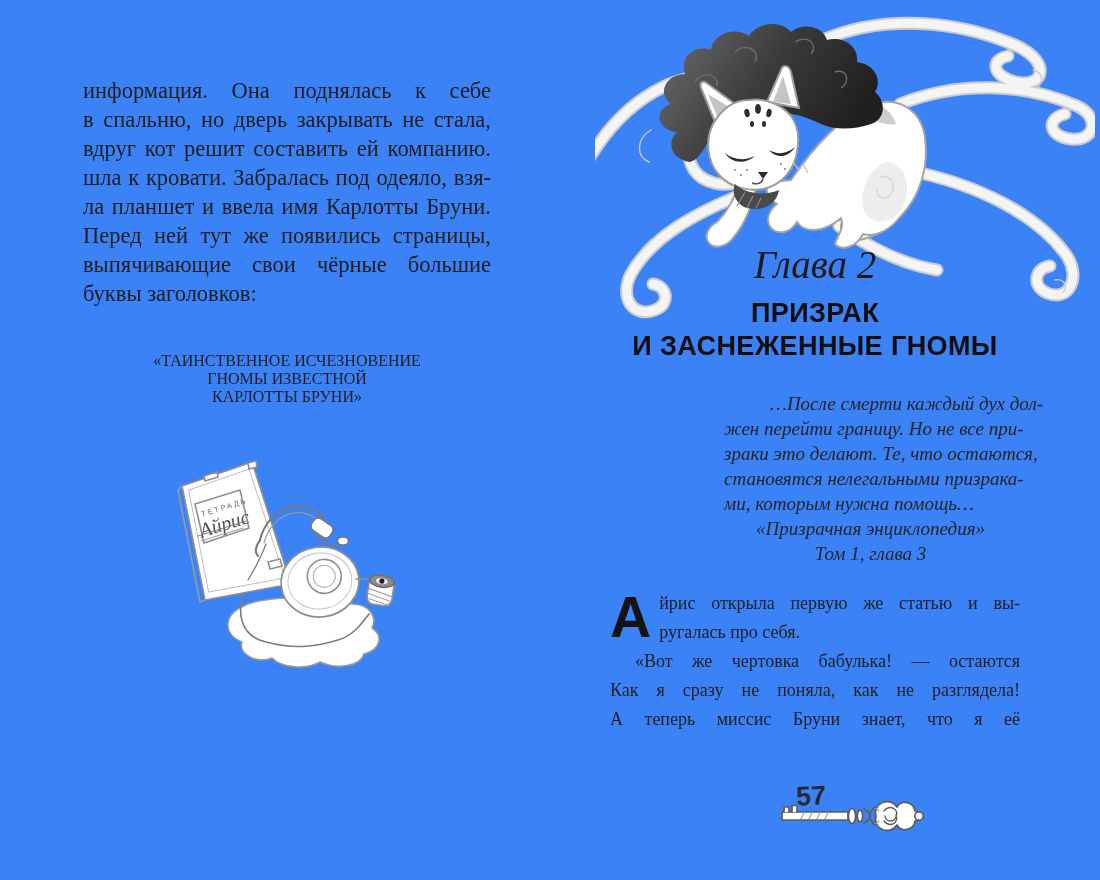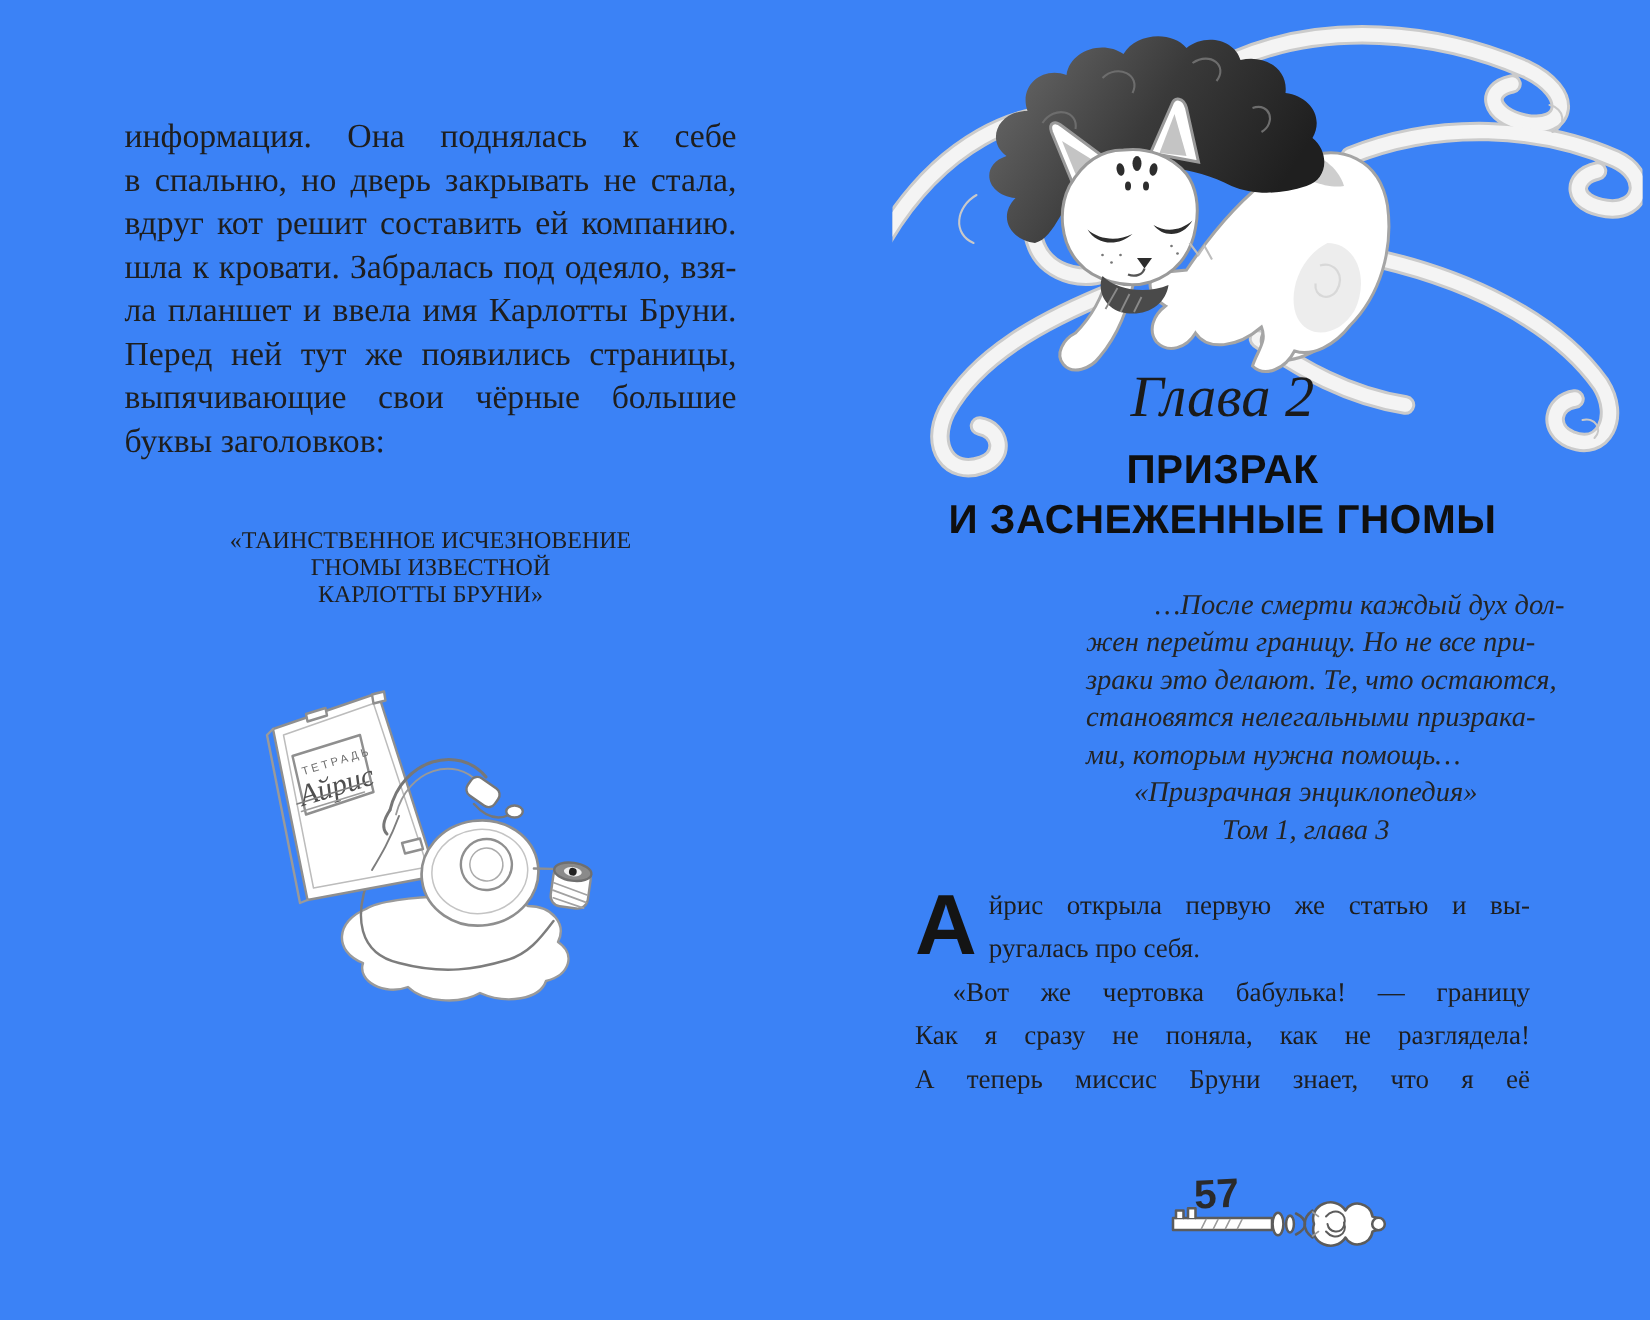--- a/index.html
+++ b/index.html
@@ -235,21 +235,21 @@
       </div>
   </div>
 
   <div class="rbody">
     <div class="dropcap">А</div>
     <div>
         <div class="line justify">йрис открыла первую же статью и вы-</div>
         <div class="line justify noStretch">ругалась про себя.</div>
       </div>
     <div>
-        <div class="line justify indent">«Вот же чертовка бабулька! — границу</div>
+        <div class="line justify indent">«Вот же чертовка бабулька! — остаются</div>
         <div class="line justify">Как я сразу не поняла, как не разглядела!</div>
         <div class="line justify">А теперь миссис Бруни знает, что я её</div>
       </div>
   </div>
 
   <div class="page-number">57</div>
   <svg class="ill" style="left:778px;top:799px;" width="148" height="44" viewBox="0 0 148 44">
     <g fill="none" stroke="#5c5c5c" stroke-width="1.7" stroke-linecap="round" stroke-linejoin="round">
       <path d="M4,13 H70 V21 H4 Z" fill="#ffffff"></path>
       <path d="M6,13 V8 h5 v5 M14,13 V6.5 h5 v6.5" fill="#ffffff"></path>

